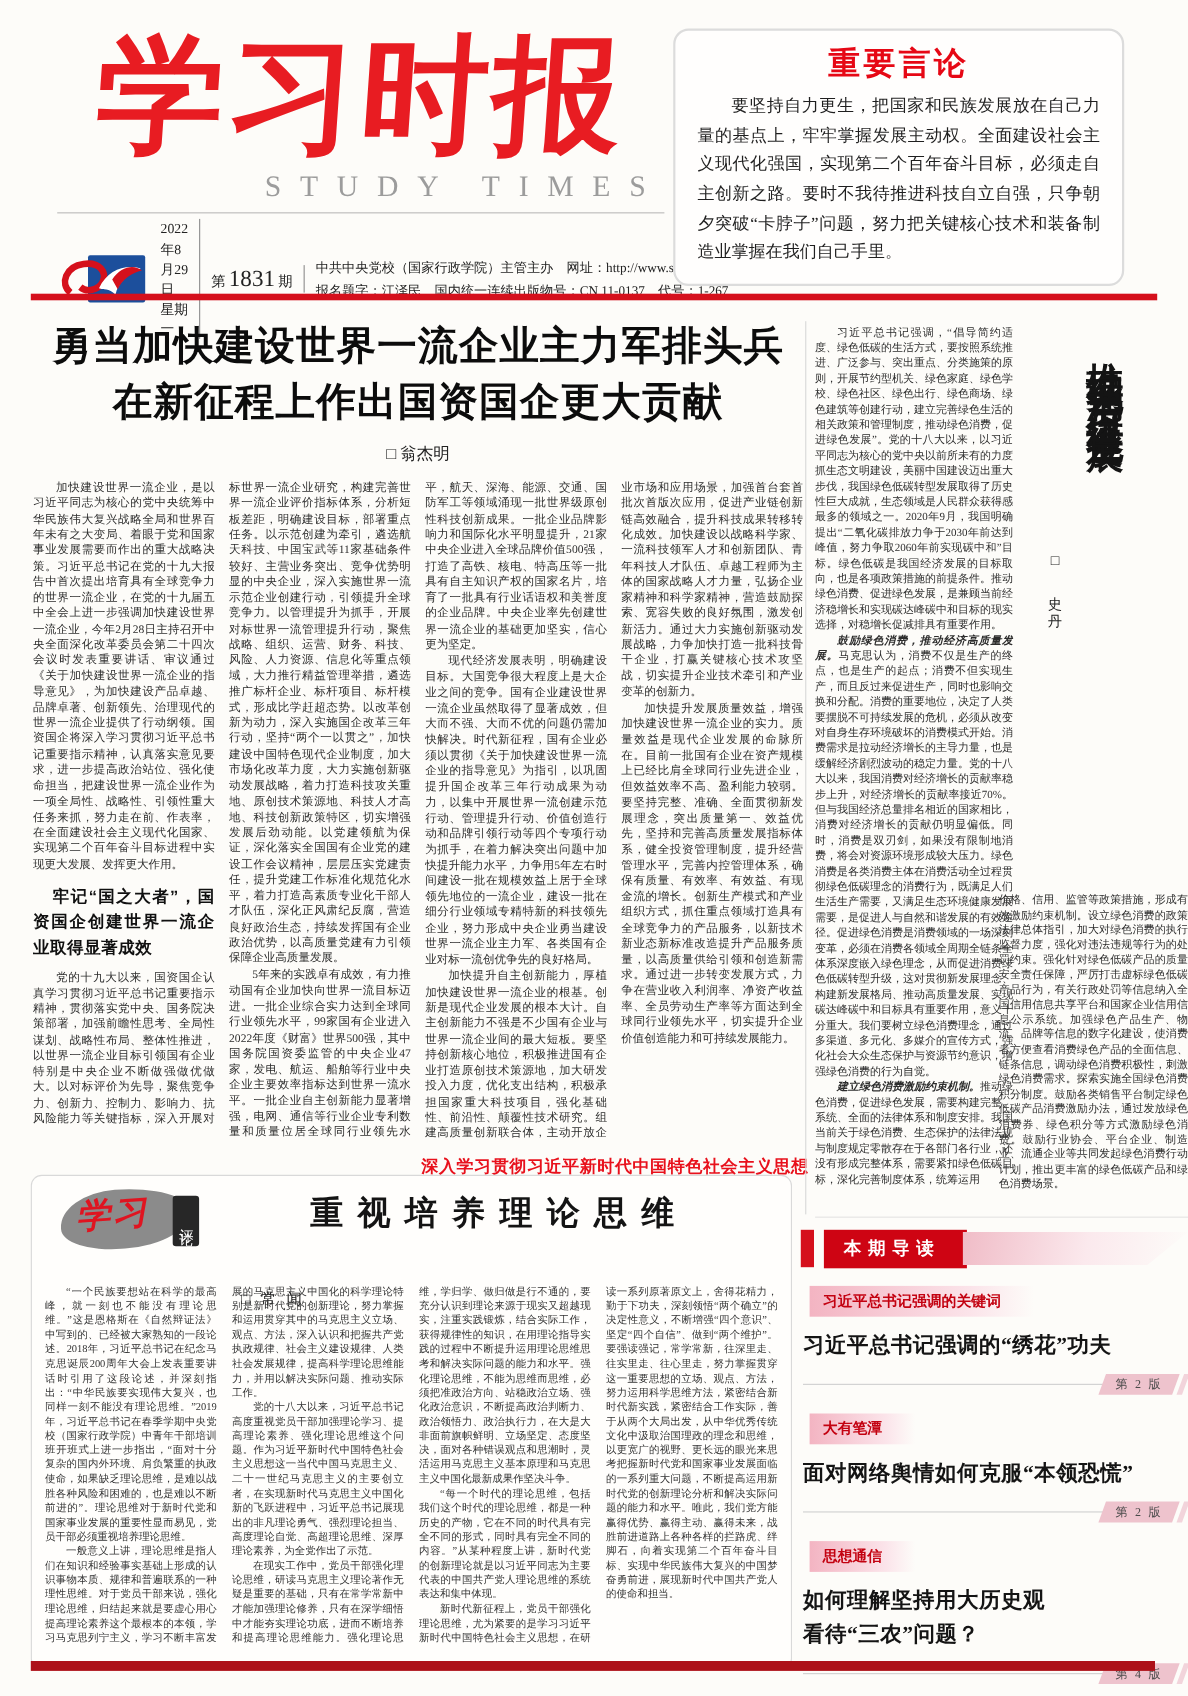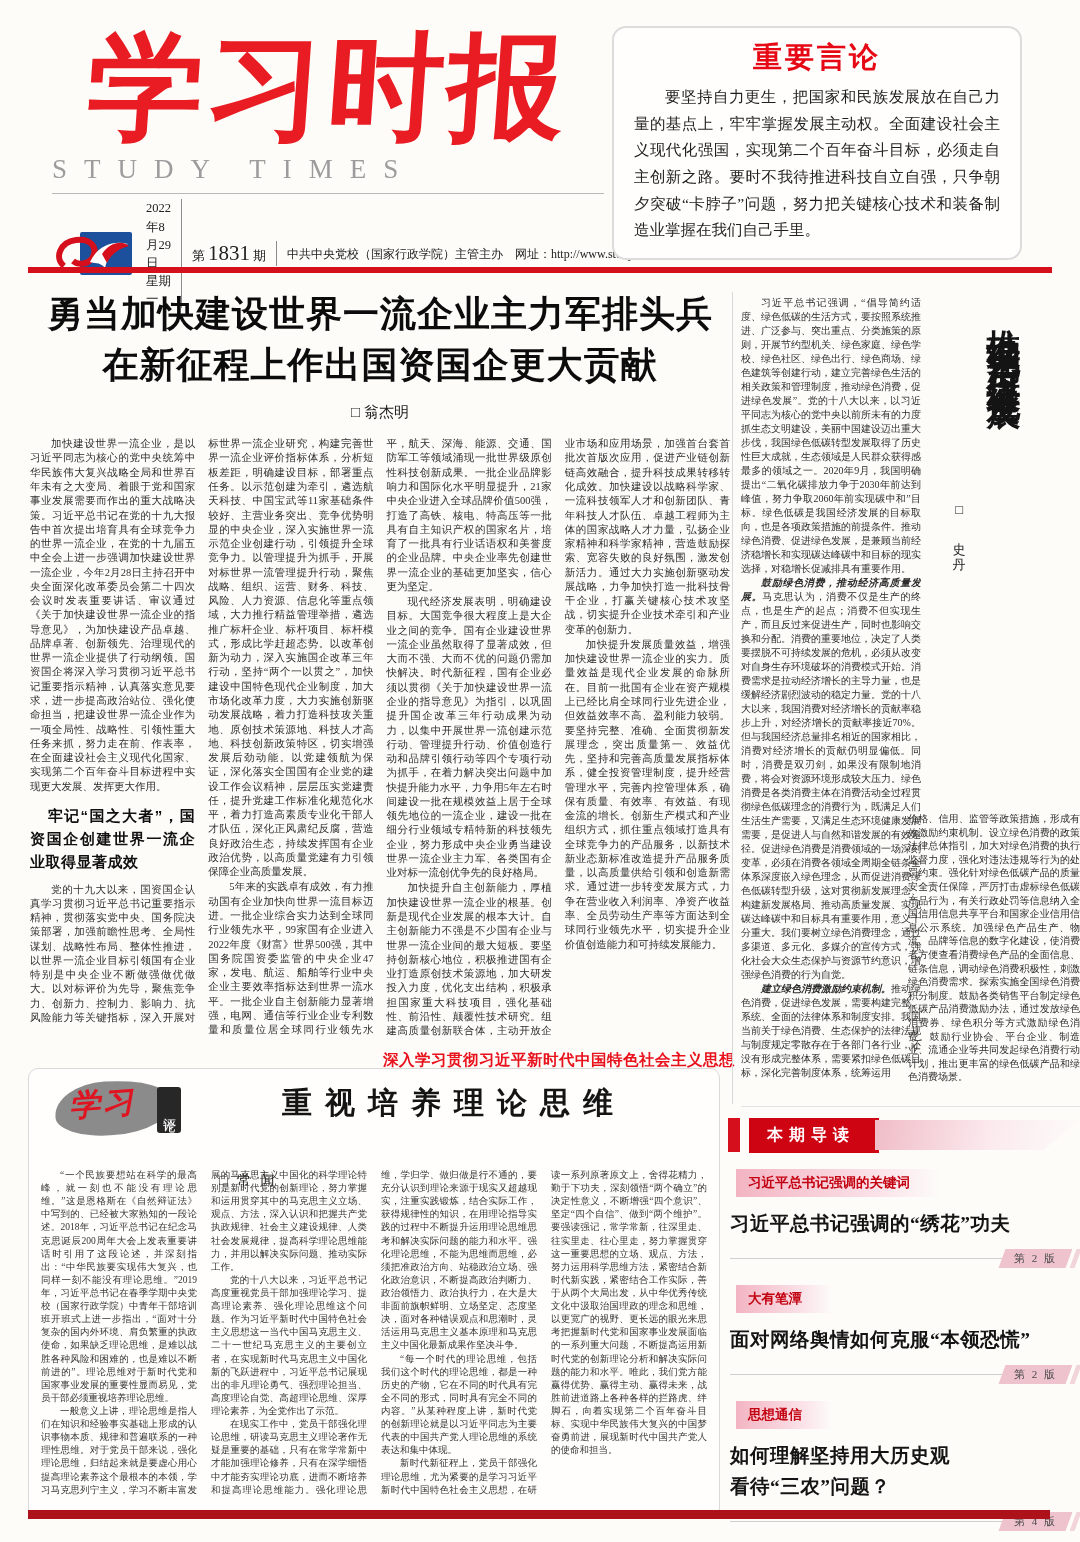--- a/index.html
+++ b/index.html
@@ -3,21 +3,21 @@
 <meta charset="utf-8">
 <style>
   html,body{margin:0;padding:0;background:#efeeea;}
   .page{position:relative;width:1080px;height:1542px;margin:0 auto;background:#fdfcf9;
         font-family:"Liberation Serif", serif;color:#222;overflow:hidden;}
 
   
   .masthead{position:absolute;left:52px;top:14px;width:552px;}
   .mast-title{font-size:116px;line-height:1.28;font-weight:bold;color:#e81c22;text-align:center;
               letter-spacing:4px;transform:skewX(-4deg);font-family:"Liberation Serif", serif;}
-  .mast-en{text-align:left;color:#9c9c9c;font-size:27px;letter-spacing:17px;margin-top:-8px;}
+  .mast-en{text-align:right;color:#9c9c9c;font-size:27px;letter-spacing:17px;margin-top:-8px;}
   .mast-rule{border:none;border-top:1px solid #b9b9b9;margin:8px 0 0;}
   .mast-info{display:flex;align-items:center;margin-top:5px;}
   .logo-box{width:84px;height:48px;flex:0 0 auto;}
   .date-block{text-align:left;line-height:1.45;font-size:12.5px;padding:0 10px;border-right:1px solid #8c8c8c;}
   .issue{padding:0 10px;border-right:1px solid #8c8c8c;font-size:13px;white-space:nowrap;}
   .issue b{font-size:21px;font-weight:normal;padding:0 3px;}
   .pub{padding-left:10px;font-size:12px;line-height:1.7;white-space:nowrap;}
 
   
   .quote-box{position:absolute;left:612px;top:26px;width:410px;height:234px;border:2px solid #dcdcdc;
@@ -124,20 +124,21 @@
           <path d="M50,24 C58,12 70,10 77,16 C68,18 59,24 55,33 Z" fill="#d5101c"></path>
         </svg>
       </div>
       <div class="date-block">
         <div>2022年8月29日</div>
         <div>星期一</div>
       </div>
       <div class="issue"><span>第</span><b>1831</b><span>期</span></div>
       <div class="pub">
         <div>中共中央党校（国家行政学院）主管主办　网址：http://www.studytimes.cn</div>
+        <div>报名题字：江泽民　国内统一连续出版物号：CN 11-0137　代号：1-267</div>
       </div>
     </div>
   </div>
 
   <div class="quote-box">
     <div class="qb-title">重要言论</div>
     <div class="qb-body">要坚持自力更生，把国家和民族发展放在自己力量的基点上，牢牢掌握发展主动权。全面建设社会主义现代化强国，实现第二个百年奋斗目标，必须走自主创新之路。要时不我待推进科技自立自强，只争朝夕突破“卡脖子”问题，努力把关键核心技术和装备制造业掌握在我们自己手里。</div>
   </div>
 
   <div class="red-rule"></div>

